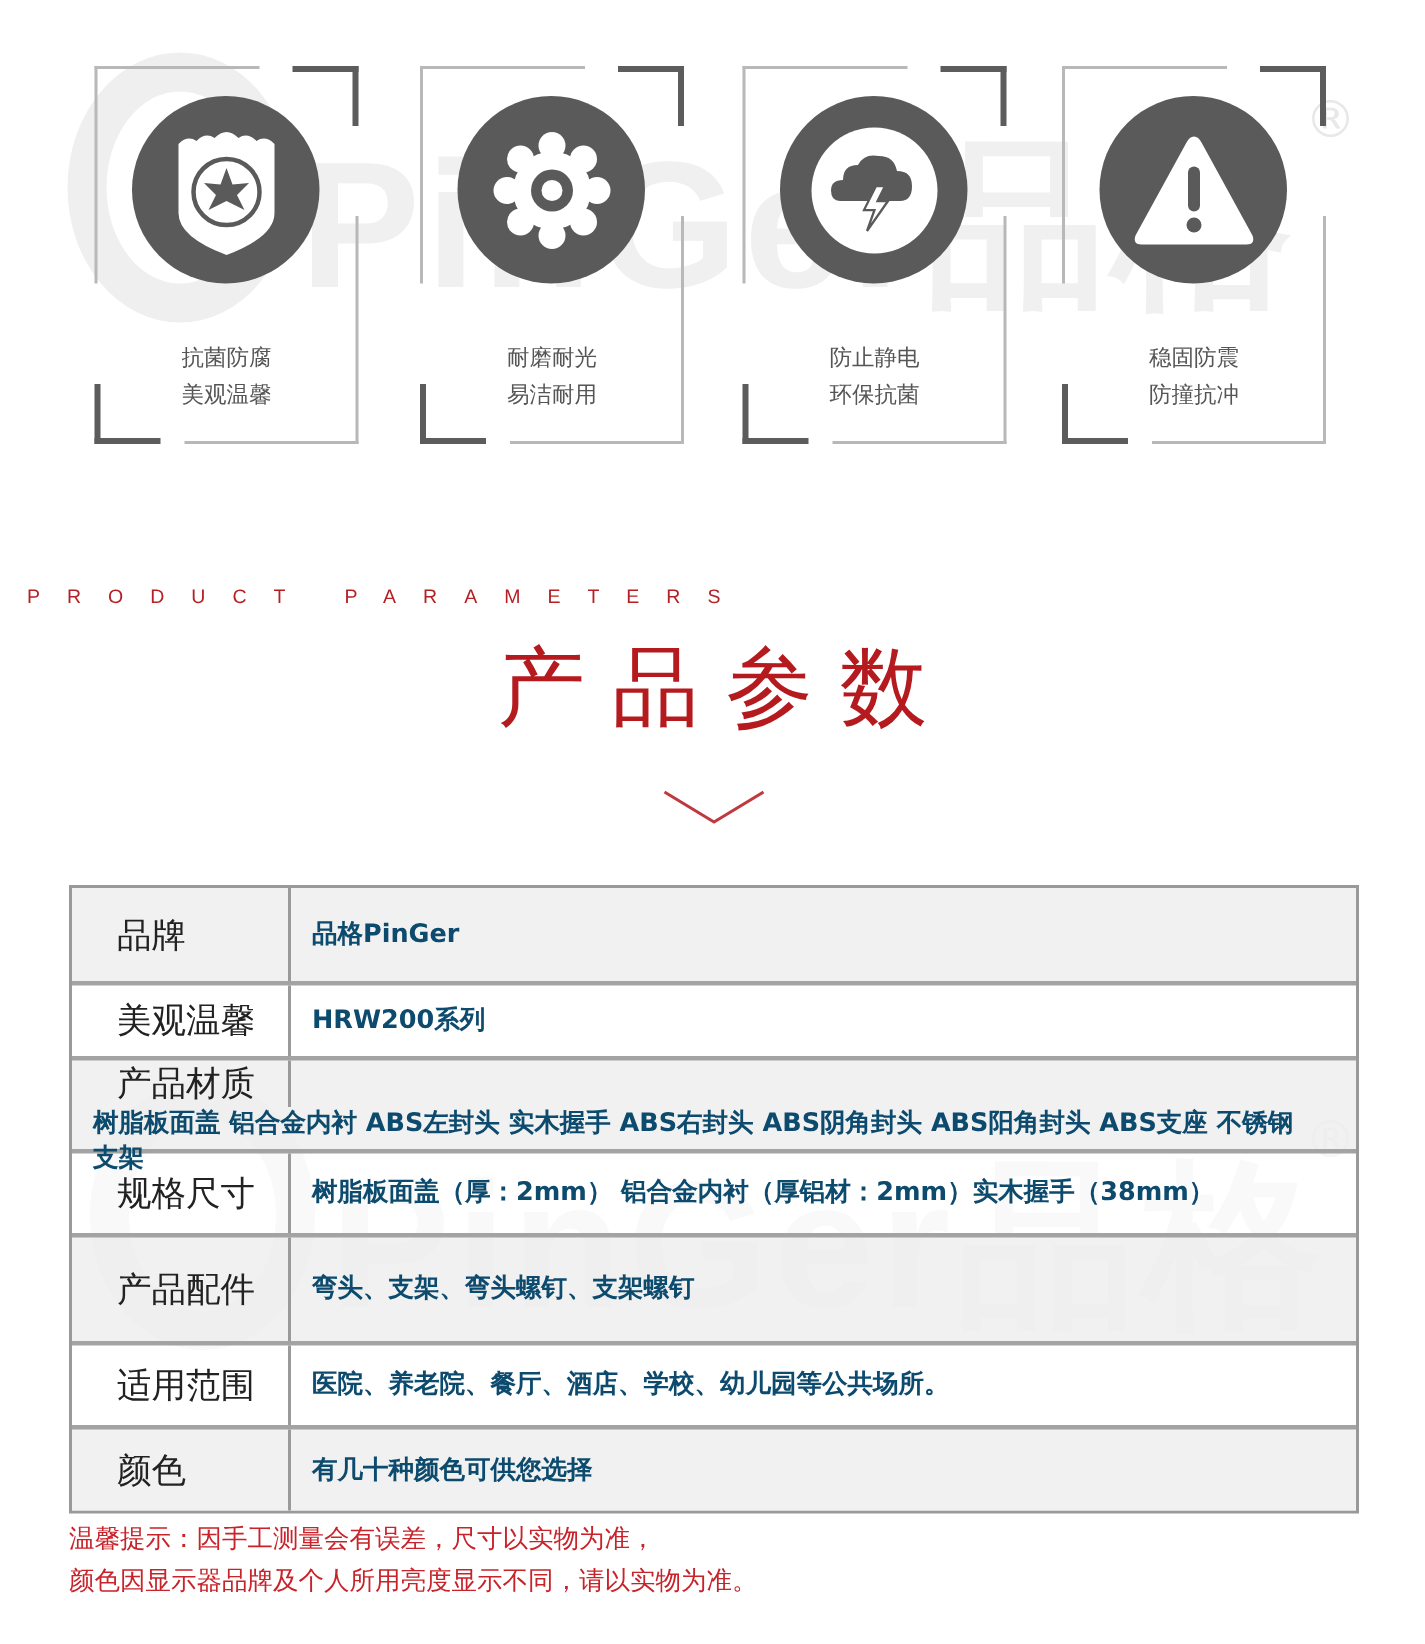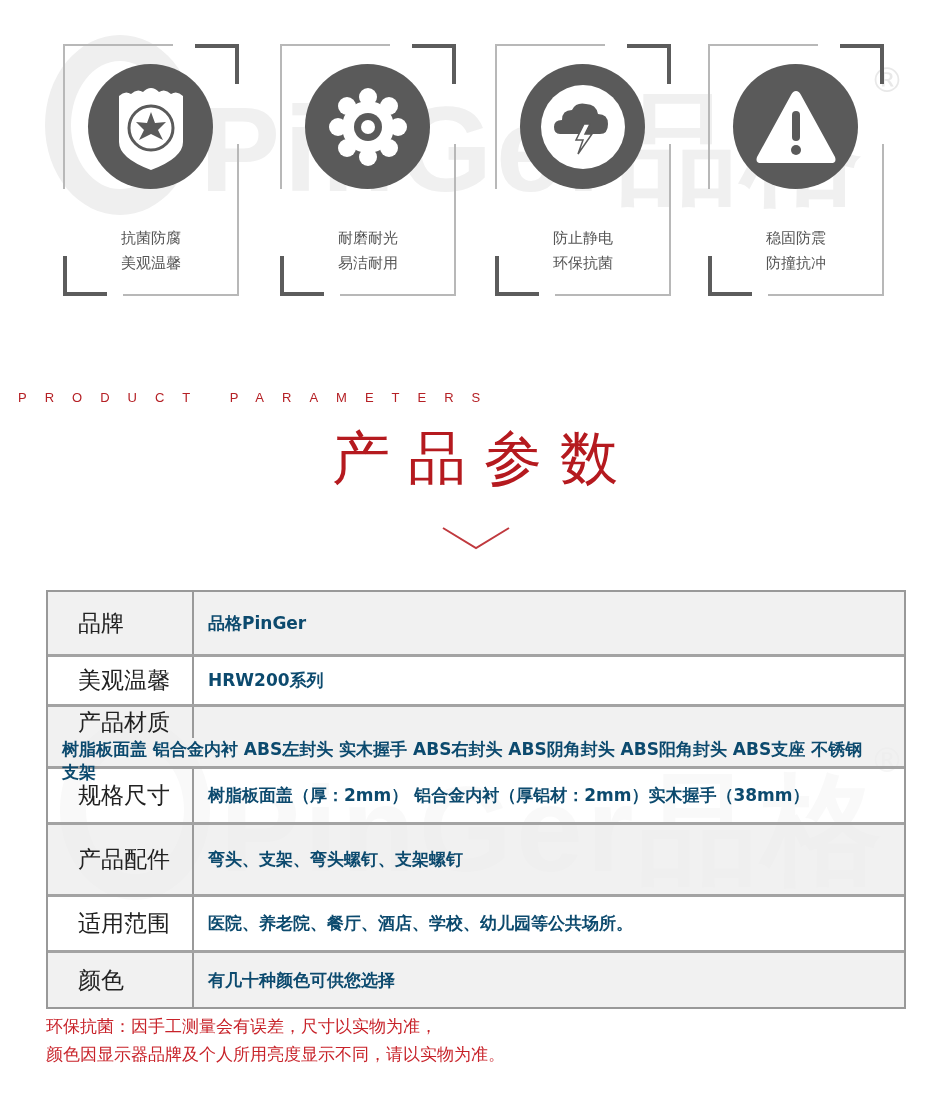--- a/index.html
+++ b/index.html
@@ -169,15 +169,15 @@
     <div class="cell-label">适用范围</div>
     <div class="cell-value">医院、养老院、餐厅、酒店、学校、幼儿园等公共场所。</div>
   </div>
   <div class="row shade" style="height:57px;">
     <div class="cell-label">颜色</div>
     <div class="cell-value">有几十种颜色可供您选择</div>
   </div>
 </div>
 
 <div class="note">
-  <div>环保抗菌：因手工测量会有误差，尺寸以实物为准，</div>
+  <div>温馨提示：因手工测量会有误差，尺寸以实物为准，</div>
   <div>颜色因显示器品牌及个人所用亮度显示不同，请以实物为准。</div>
 </div>
 
 </body></html>

